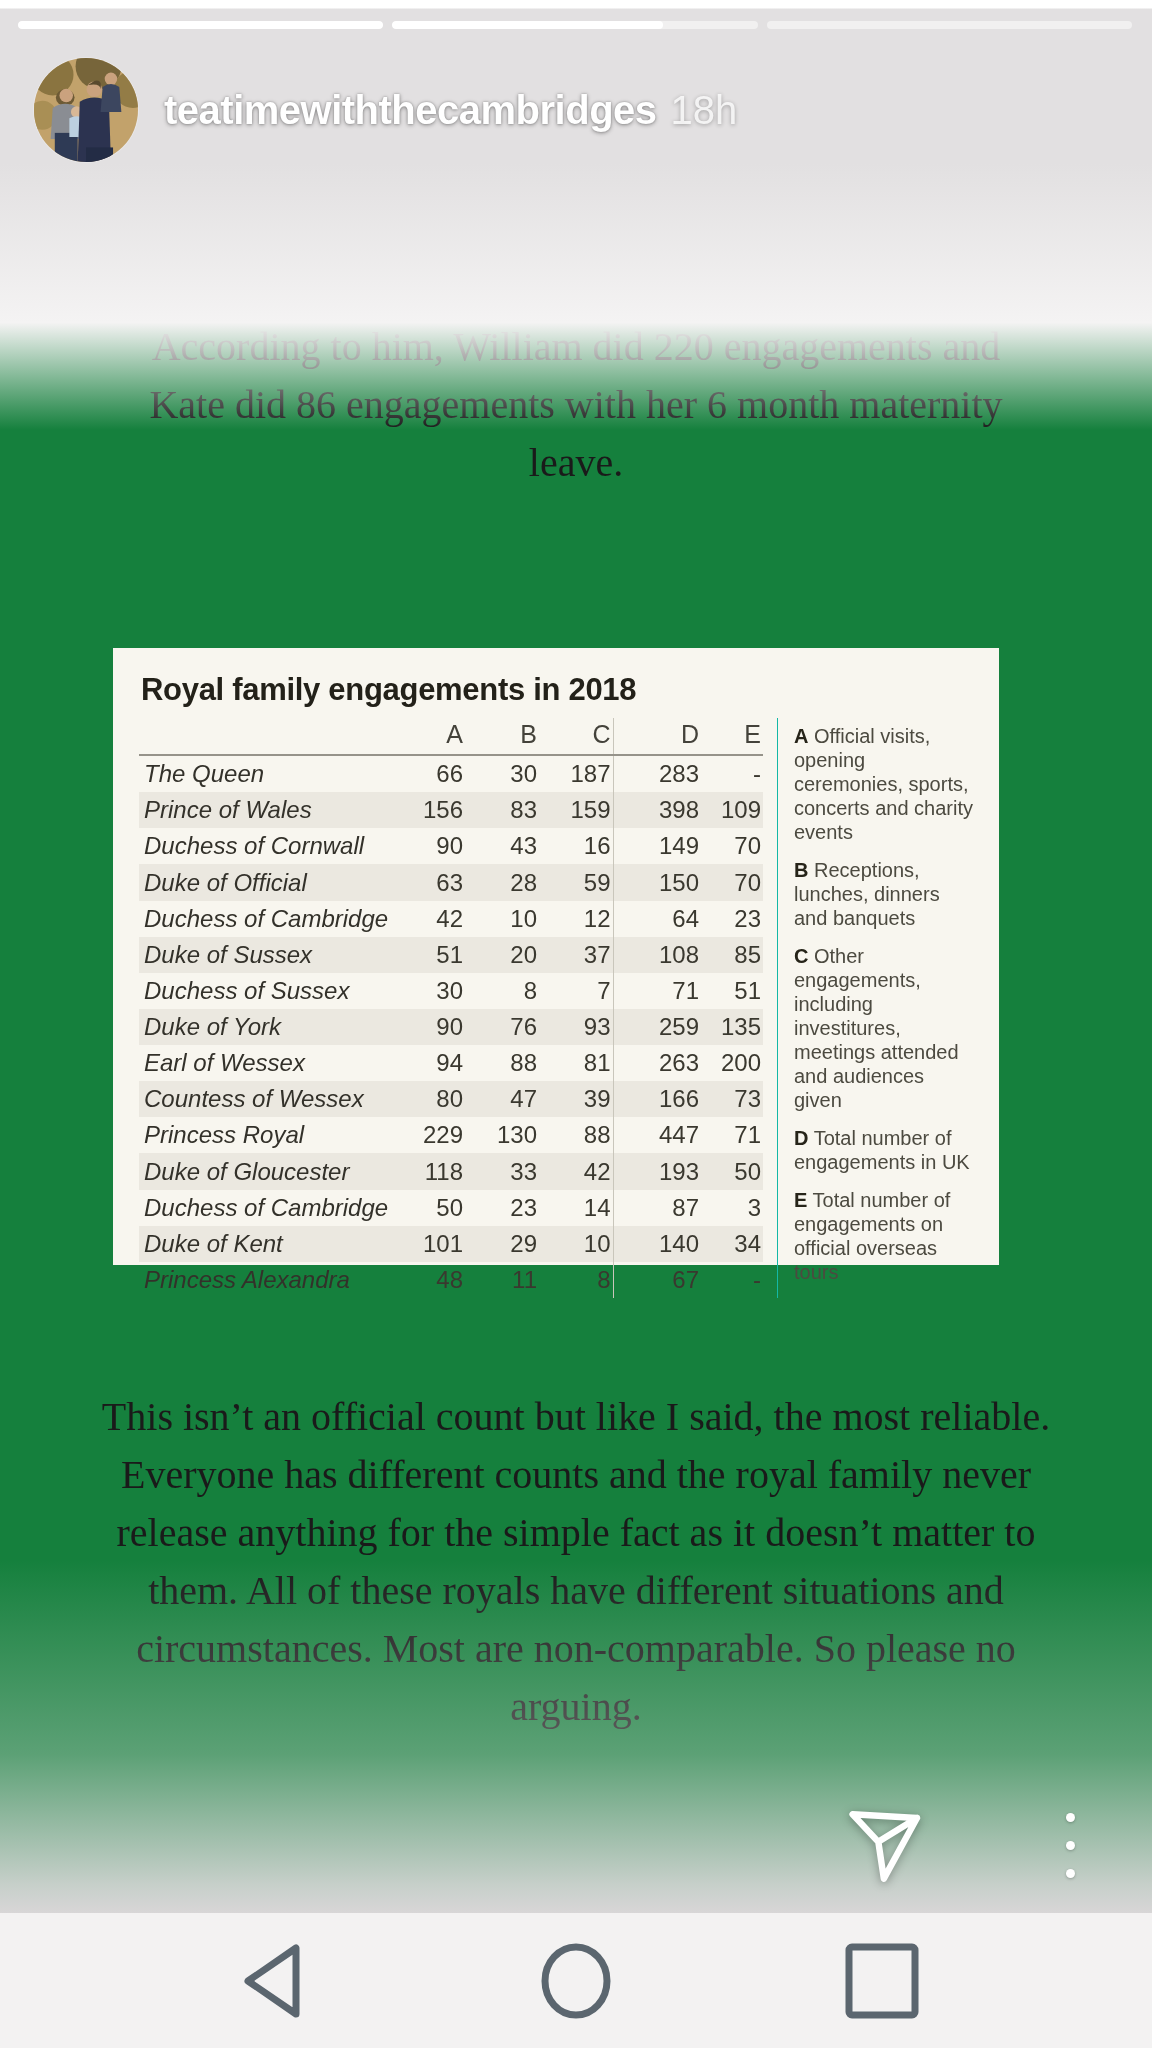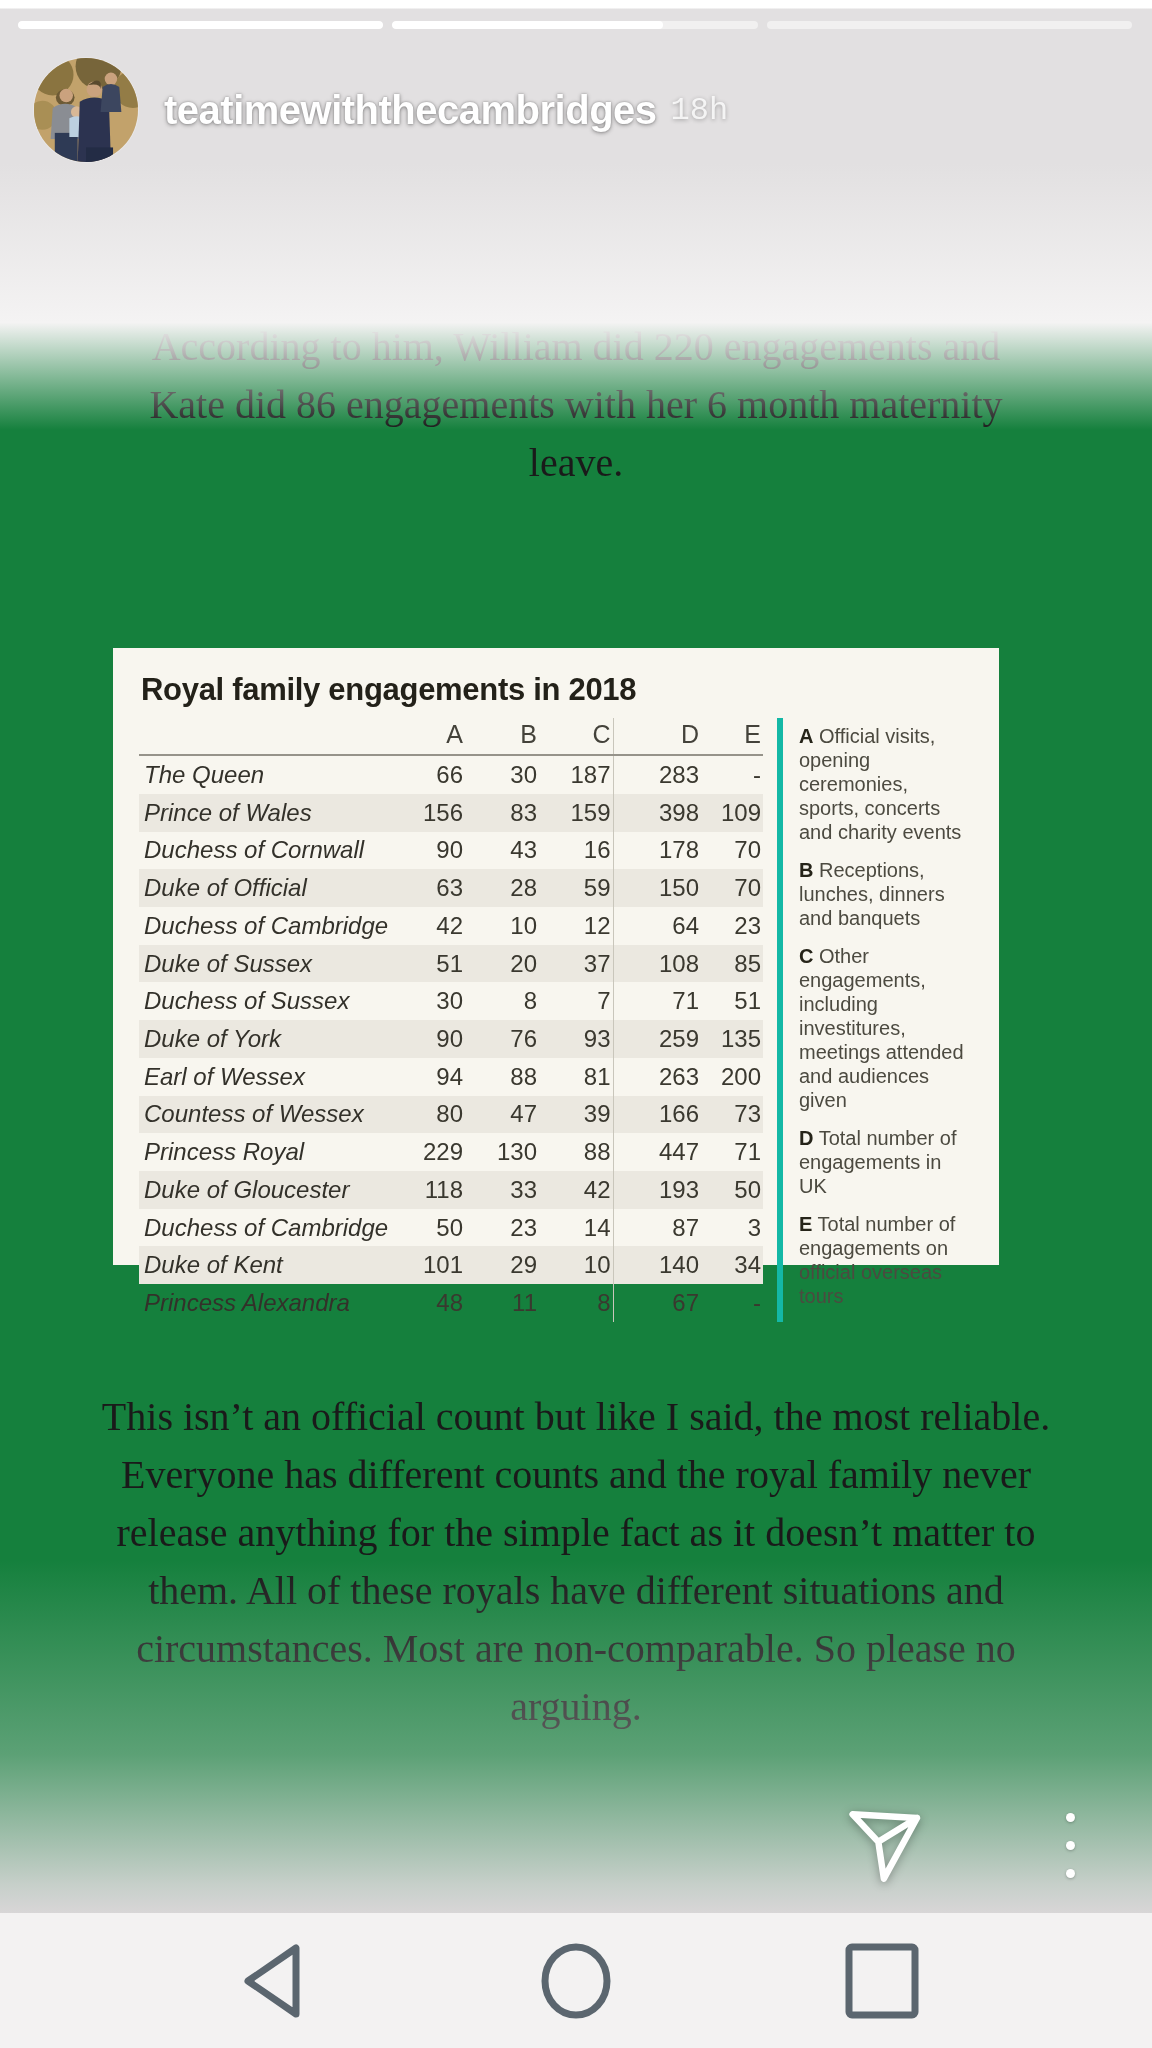--- a/index.html
+++ b/index.html
@@ -13,22 +13,22 @@
   
   .progress{position:absolute;left:18px;top:21px;width:1114px;height:8px;display:flex;gap:9px;z-index:4;}
   .seg{flex:1;background:rgba(255,255,255,0.5);border-radius:4px;overflow:hidden;}
   .seg i{display:block;height:100%;background:#fff;border-radius:4px;}
   
   .hdr{position:absolute;left:34px;top:58px;z-index:5;display:flex;align-items:center;}
   .avatar{width:104px;height:104px;border-radius:50%;overflow:hidden;flex:0 0 auto;
           box-shadow:0 0 0 1px rgba(255,255,255,0.25);}
   .uname{margin-left:26px;font-size:40px;font-weight:bold;color:#fff;letter-spacing:-0.5px;
          text-shadow:0 1px 4px rgba(0,0,0,0.38),0 0 2px rgba(0,0,0,0.25);white-space:nowrap;}
-  .utime{font-weight:normal;color:rgba(255,255,255,0.82);margin-left:14px;font-size:32px;
-         text-shadow:0 1px 4px rgba(0,0,0,0.3);font-family:Liberation Mono, monospace;}
+  .utime{font-weight:normal;color:rgba(255,255,255,0.82);margin-left:14px;font-size:40px;
+         text-shadow:0 1px 4px rgba(0,0,0,0.3);}
   
   .serif{position:absolute;left:0;width:100%;box-sizing:border-box;margin:0;z-index:2;
          font-family:"Liberation Serif",serif;color:#1a1a1a;text-align:center;
          font-size:40px;line-height:58px;white-space:pre-line;}
   .p1{top:84px;padding:0 26px;}
   .p2{top:318px;padding:0 40px;}
   .p3{top:1388px;padding:0 10px;}
   
   .panel{position:absolute;left:113px;top:648px;width:886px;height:617px;background:#f8f6ef;
          box-sizing:border-box;padding:22px 26px;z-index:2;}
@@ -37,21 +37,21 @@
   table.eng{border-collapse:collapse;width:624px;font-size:24px;color:#3a382f;table-layout:fixed;flex:0 0 auto;}
   table.eng col.cn{width:252px;}  table.eng col.ca{width:74px;}
   table.eng col.cb{width:74px;}   table.eng col.cc{width:74px;}
   table.eng col.cd{width:88px;}   table.eng col.ce{width:62px;}
   table.eng th{font-weight:normal;font-size:25px;color:#44423a;text-align:right;
                padding:2px 2px 5px 0;border-bottom:2px solid #96938a;}
   table.eng td{padding:3px 2px 3px 0;text-align:right;white-space:nowrap;}
   table.eng td.name{text-align:left;padding-left:5px;color:#33312a;overflow:hidden;font-style:italic;}
   table.eng tbody tr:nth-child(even){background:#ebe8e0;}
   table.eng th:nth-child(5),table.eng td:nth-child(5){border-left:1px solid #c9c6bb;}
-  .legend{flex:1;margin-left:14px;border-left:6px solid #14b8a6;padding:6px 0 0 16px;
+  .legend{flex:1;margin-left:14px;border-left:1px solid #14b8a6;padding:6px 0 0 16px;
           font-size:20px;line-height:24px;color:#4c4a40;}
   .legend .item{margin-bottom:14px;}
   .legend b{color:#262419;}
   
   .share{position:absolute;left:836px;top:1794px;z-index:4;width:92px;height:92px;}
   .share svg{filter:drop-shadow(0 2px 5px rgba(0,0,0,0.32));}
   .dots{position:absolute;left:1066px;top:1813px;z-index:4;display:flex;flex-direction:column;gap:19px;}
   .dots i{width:9px;height:9px;border-radius:50%;background:#fff;
           box-shadow:0 1px 3px rgba(0,0,0,0.25);}
   
@@ -149,21 +149,21 @@
               <td>83</td>
               <td>159</td>
               <td>398</td>
               <td>109</td>
             </tr>
             <tr>
               <td class="name">Duchess of Cornwall</td>
               <td>90</td>
               <td>43</td>
               <td>16</td>
-              <td>178</td>
+              <td>149</td>
               <td>70</td>
             </tr>
             <tr>
               <td class="name">Duke of Official</td>
               <td>63</td>
               <td>28</td>
               <td>59</td>
               <td>150</td>
               <td>70</td>
             </tr>

